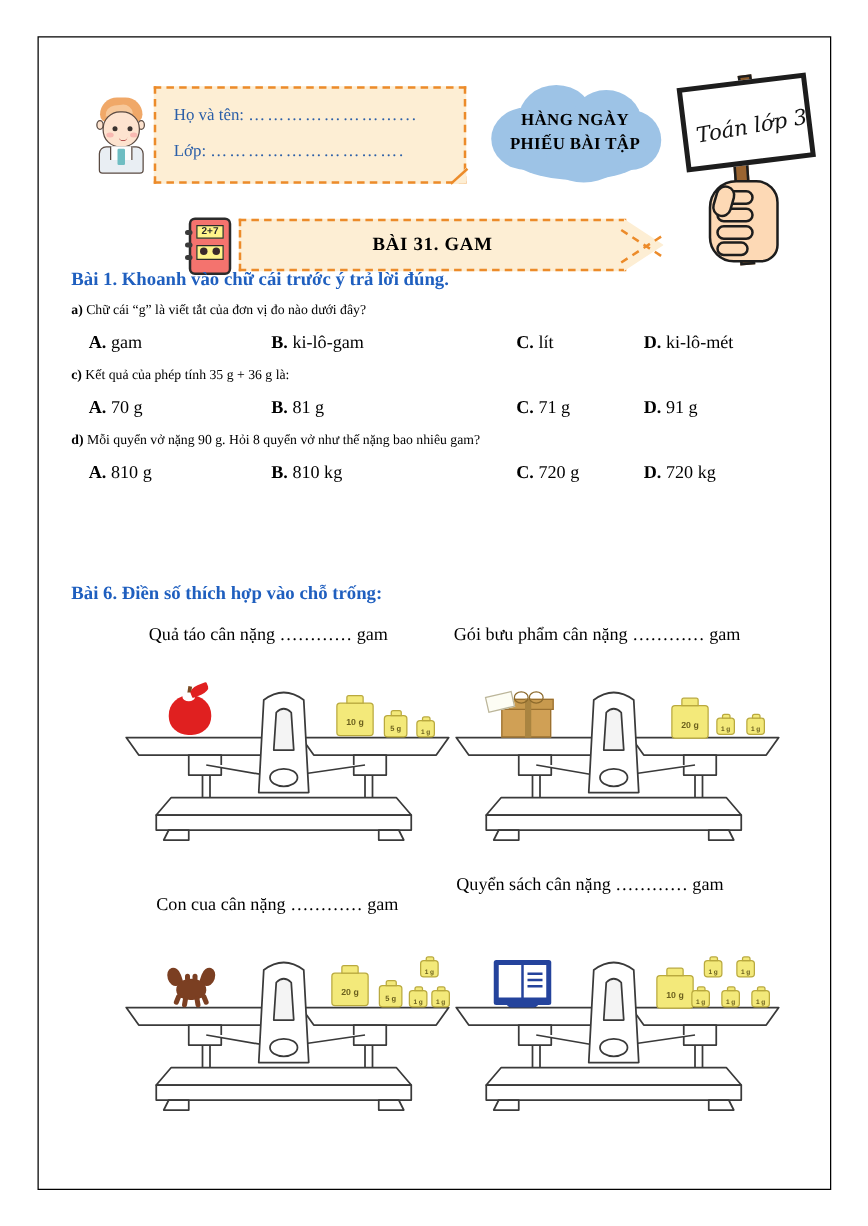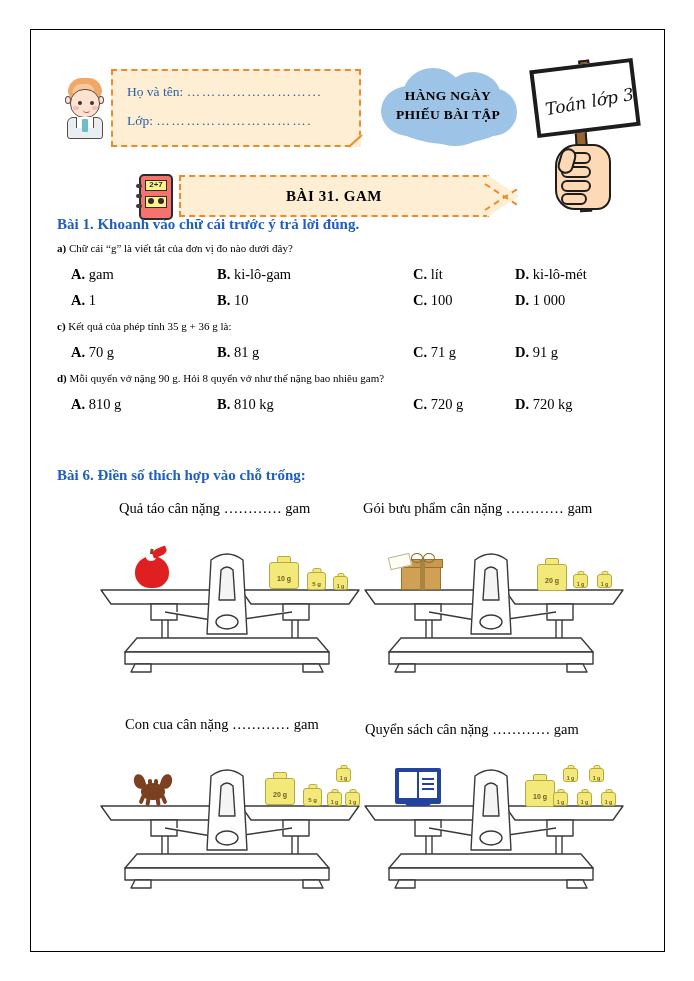--- a/index.html
+++ b/index.html
@@ -30,21 +30,21 @@
   .content {
     position: absolute;
     left: 0; top: 0;
     width: 635px;
     height: 923px;
   }
 
   
   .header {
     position: absolute;
-    left: 0;
+    left: 12px;
     top: 14px;
     width: 635px;
     height: 180px;
   }
 
   
   .avatar {
     position: absolute;
     left: 32px;
     top: 32px;
@@ -723,26 +723,20 @@
       <div class="q-line">
         <b>a)</b><span> Chữ cái “g” là viết tắt của đơn vị đo nào dưới đây?</span>
       </div>
       <div class="opts">
         <div class="opt o1"><b>A.</b><span> gam</span></div>
         <div class="opt o2"><b>B.</b><span> ki-lô-gam</span></div>
         <div class="opt o3"><b>C.</b><span> lít</span></div>
         <div class="opt o4"><b>D.</b><span> ki-lô-mét</span></div>
       </div>
 
-      <div class="opts">
-        <div class="opt o1"><b>A.</b><span> 1</span></div>
-        <div class="opt o2"><b>B.</b><span> 10</span></div>
-        <div class="opt o3"><b>C.</b><span> 100</span></div>
-        <div class="opt o4"><b>D.</b><span> 1 000</span></div>
-      </div>
 
       <div class="q-line">
         <b>c)</b><span> Kết quả của phép tính 35 g + 36 g là:</span>
       </div>
       <div class="opts">
         <div class="opt o1"><b>A.</b><span> 70 g</span></div>
         <div class="opt o2"><b>B.</b><span> 81 g</span></div>
         <div class="opt o3"><b>C.</b><span> 71 g</span></div>
         <div class="opt o4"><b>D.</b><span> 91 g</span></div>
       </div>
@@ -760,21 +754,21 @@
 
     <div class="ex" style="top:437px;">
       <div class="ex-title">Bài 6. Điền số thích hợp vào chỗ trống:</div>
     </div>
 
     <div class="scales-wrap">
 
       <div class="scale-label" style="left:62px;  top:0px;text-align:right;">Quả táo cân nặng ………… gam</div>
       <div class="scale-label" style="left:306px; top:0px;">Gói bưu phẩm cân nặng ………… gam</div>
       <div class="scale-label" style="left:68px;  top:216px;text-align:center;">Con cua cân nặng ………… gam</div>
-      <div class="scale-label" style="left:308px; top:221px;text-align:center;">Quyển sách cân nặng ………… gam</div>
+      <div class="scale-label" style="left:308px; top:200px;text-align:center;">Quyển sách cân nặng ………… gam</div>
 
       <div class="scale-cell" style="left:36px; top:26px;">
         <svg class="balance" viewBox="0 0 268 150">
           <g fill="#ffffff" stroke="#3a3a3a" stroke-width="1.4" stroke-linejoin="round">
             <polygon points="8,64 126,64 116,78 18,78"></polygon>
             <polygon points="148,64 266,64 256,78 158,78"></polygon>
             <rect x="58" y="78" width="26" height="16"></rect>
             <rect x="190" y="78" width="26" height="16"></rect>
             <line x1="69" y1="94" x2="69" y2="112"></line>
             <line x1="75" y1="94" x2="75" y2="112"></line>

